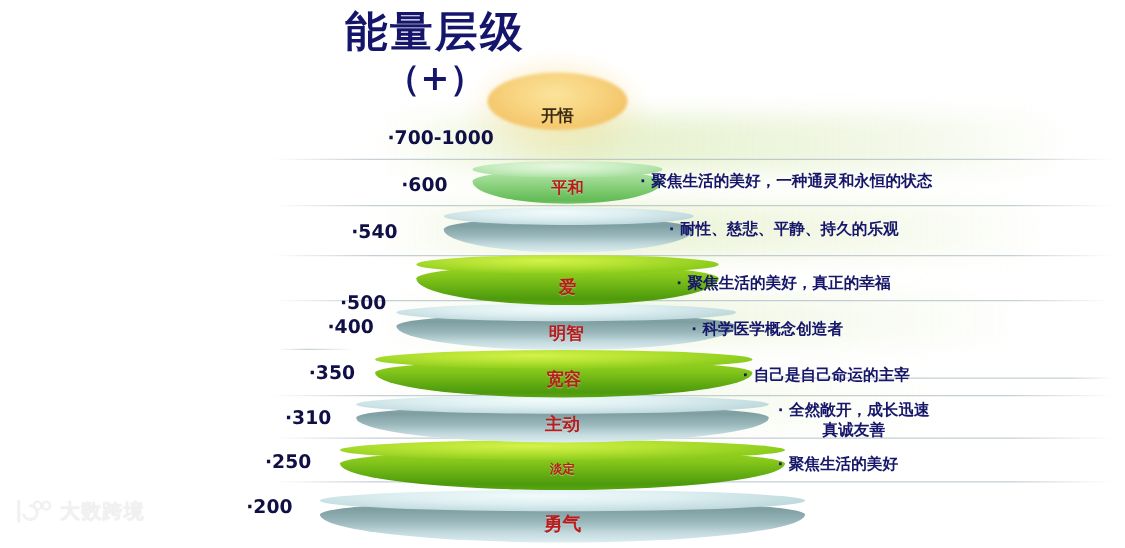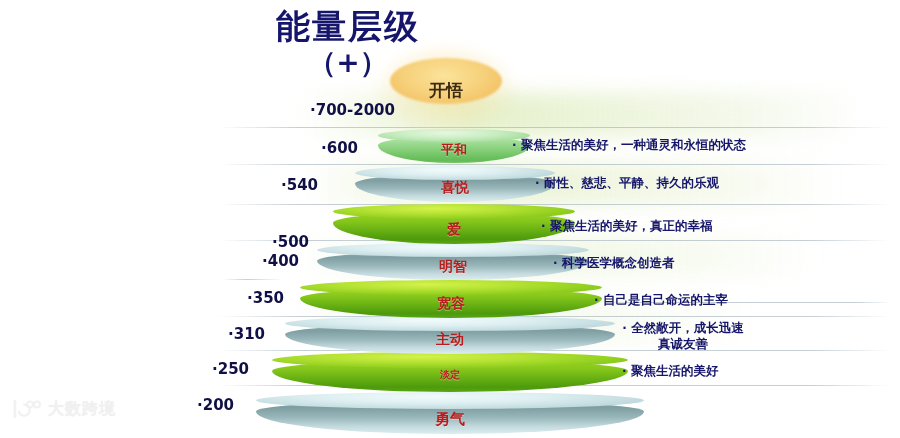--- a/index.html
+++ b/index.html
@@ -92,21 +92,21 @@
   }
   .dome .halo{
     position:absolute;left:-14px;right:-14px;top:-10px;bottom:-26px;
     border-radius:50%;
     background:radial-gradient(ellipse at 50% 45%,rgba(250,220,140,.55) 0%,rgba(250,225,160,.22) 55%,rgba(255,255,255,0) 78%);
     filter:blur(6px);
     z-index:-1;
   }
   .dome .label{
     position:absolute;left:0;right:0;bottom:2px;text-align:center;
-    color:#3a2a10;font-weight:700;font-size:17px;
+    color:#3a2a10;font-weight:700;font-size:13px;
     font-family:"DejaVu Serif","Liberation Serif",serif;
   }
 
   
   .watermark{
     position:absolute;left:12px;top:398px;z-index:50;
     display:flex;align-items:center;gap:6px;
     opacity:.62;
   }
   .wm-mark{position:relative;width:30px;height:22px;}
@@ -173,36 +173,35 @@
 
   <div class="disc g" style="left:333px;top:204px;width:242px;height:40px;">
     <div class="wall" style="height:32px;"></div>
     <div class="topface" style="height:15px;"></div>
     <div class="label" style="top:17px;font-size:14px;">爱</div>
   </div>
 
   <div class="disc s" style="left:355px;top:166px;width:200px;height:36px;">
     <div class="wall" style="height:28px;"></div>
     <div class="topface" style="height:14px;"></div>
-    <div class="label" style="top:13px;font-size:14px;">喜悦</div>
   </div>
 
   <div class="disc pg" style="left:378px;top:129px;width:152px;height:34px;">
     <div class="wall" style="height:27px;"></div>
     <div class="topface" style="height:13px;"></div>
     <div class="label" style="top:12px;font-size:13px;">平和</div>
   </div>
 
   <div class="dome" style="left:390px;top:58px;width:112px;height:46px;">
     <div class="halo"></div>
     <div class="glow"></div>
     <div class="label">开悟</div>
   </div>
 
-  <div class="num" style="left:310px;top:102px;">·700-2000</div>
+  <div class="num" style="left:310px;top:102px;">·700-1000</div>
   <div class="num" style="left:321px;top:140px;">·600</div>
   <div class="num" style="left:281px;top:177px;">·540</div>
   <div class="num" style="left:272px;top:214px;margin-top:20px;">·500</div>
   <div class="num" style="left:262px;top:253px;">·400</div>
   <div class="num" style="left:247px;top:290px;">·350</div>
   <div class="num" style="left:228px;top:326px;">·310</div>
   <div class="num" style="left:212px;top:361px;">·250</div>
   <div class="num" style="left:197px;top:397px;">·200</div>
 
 

